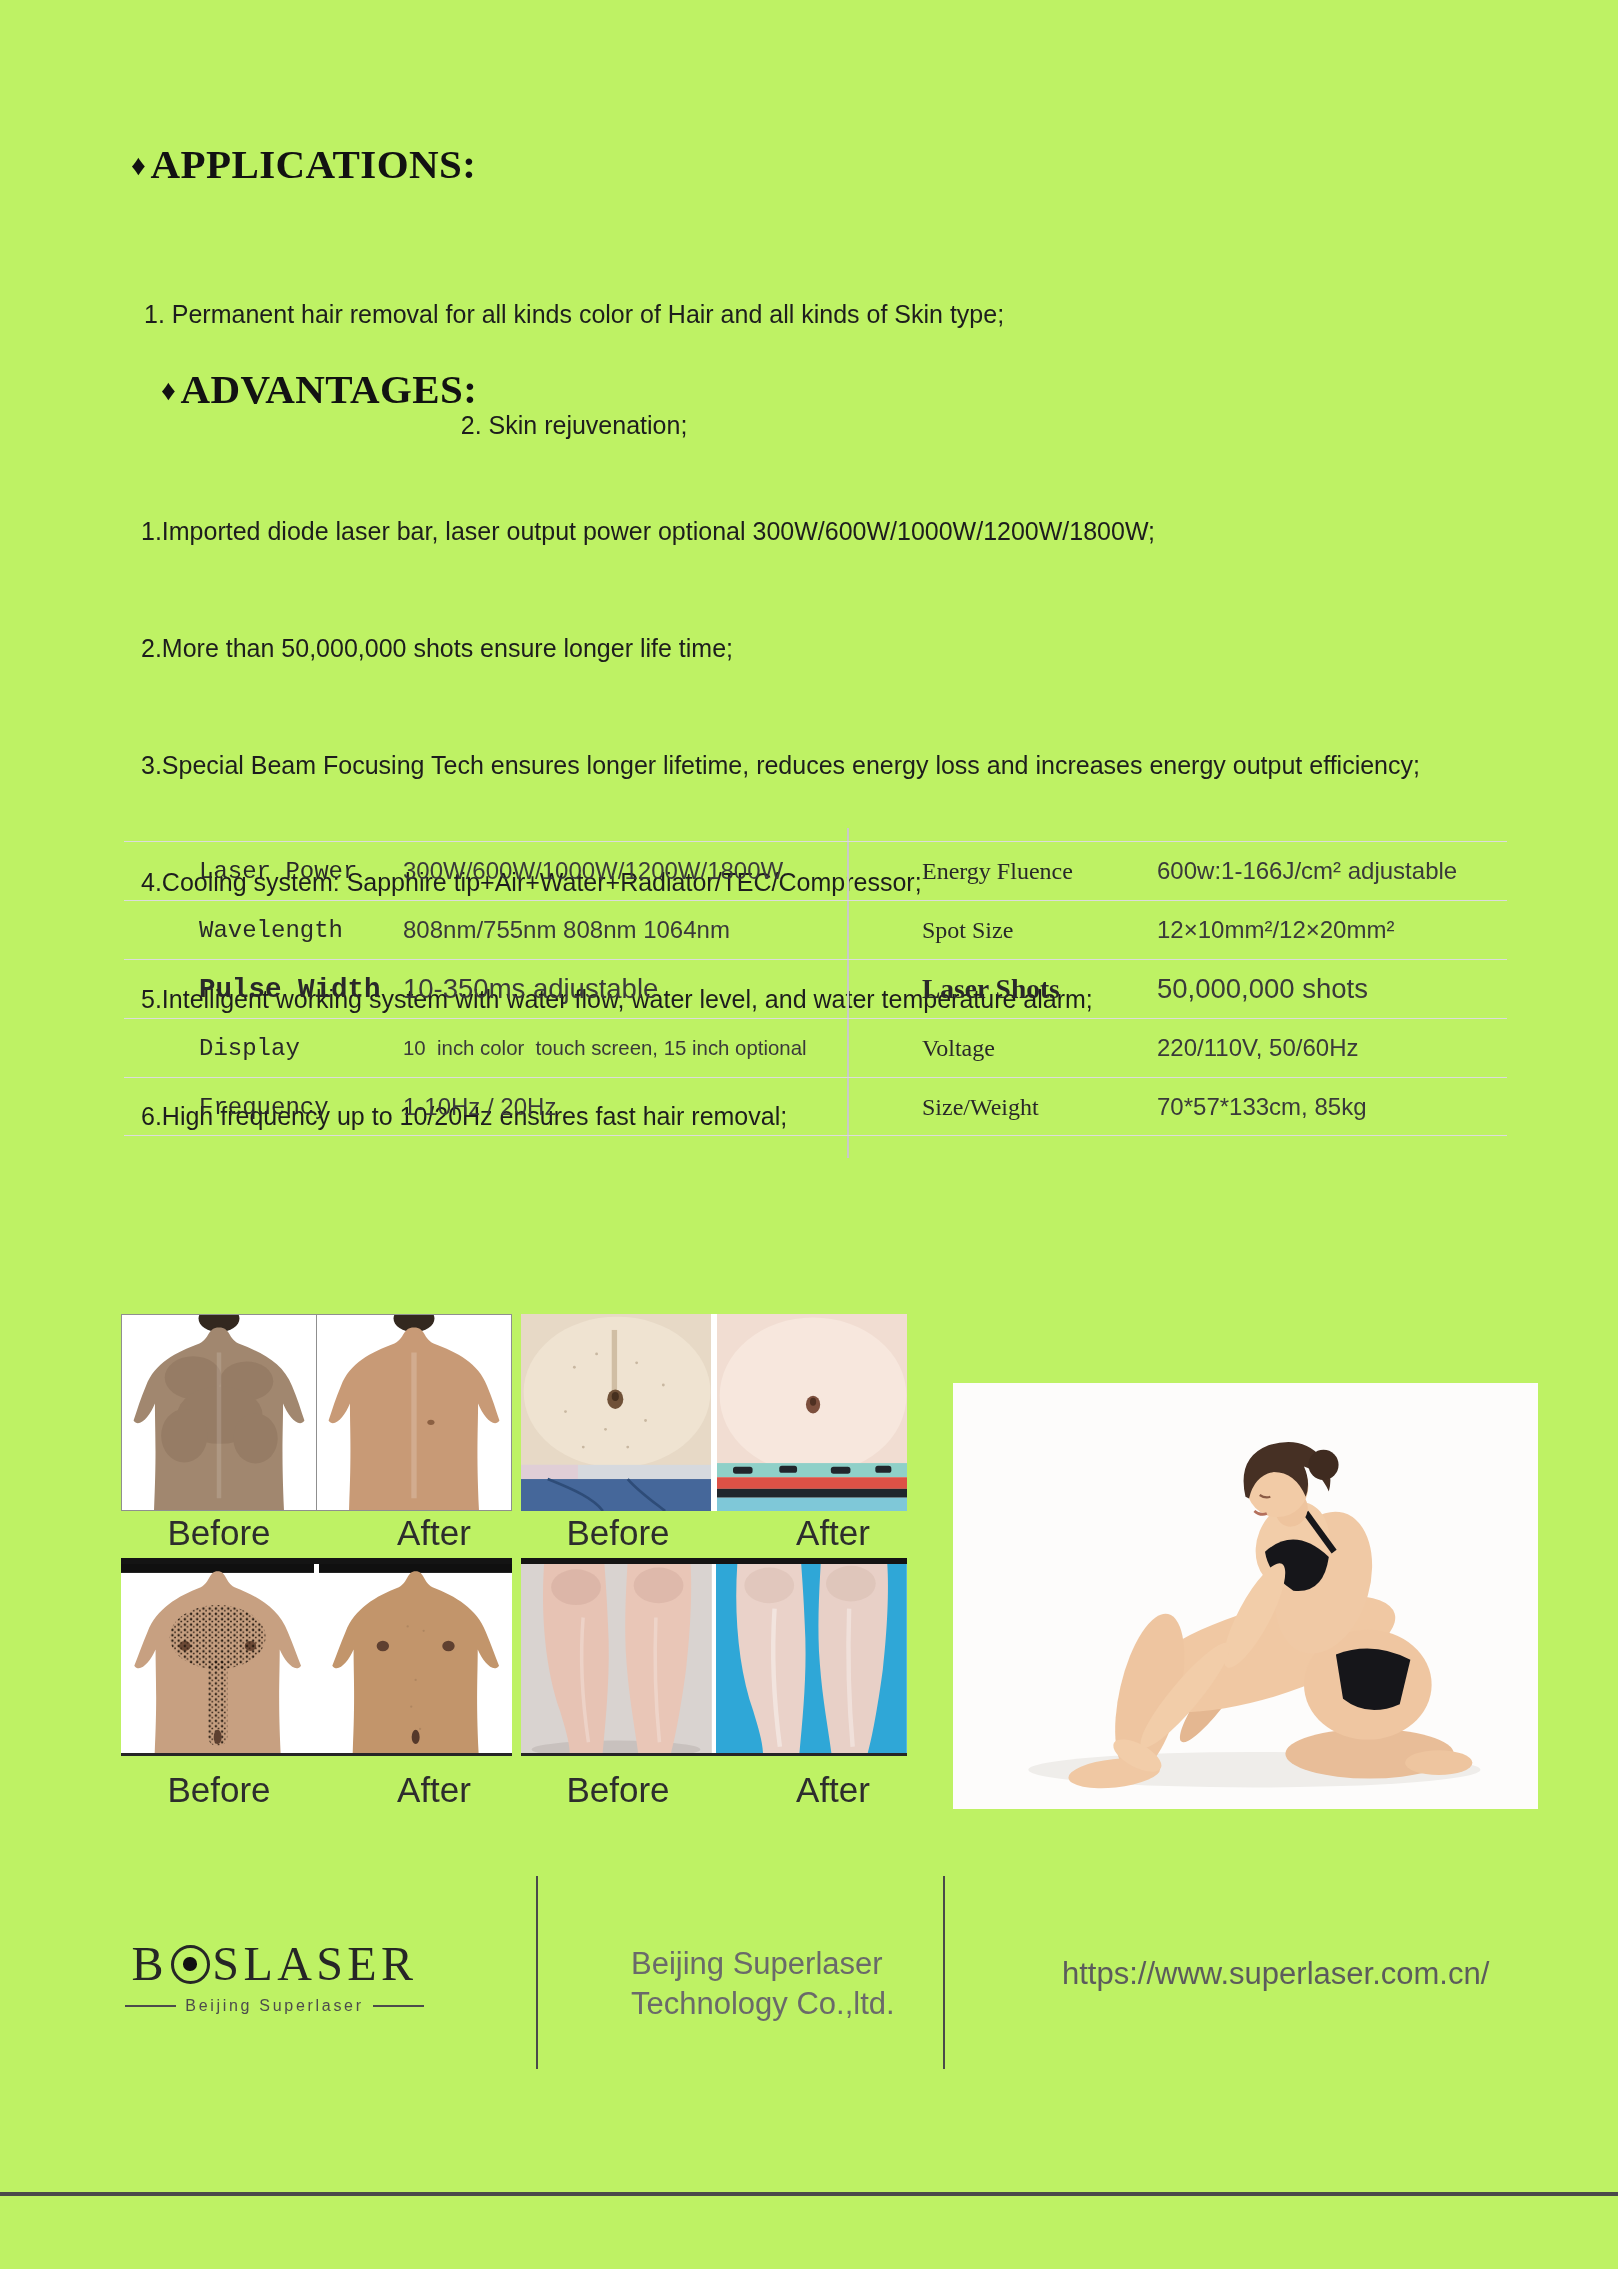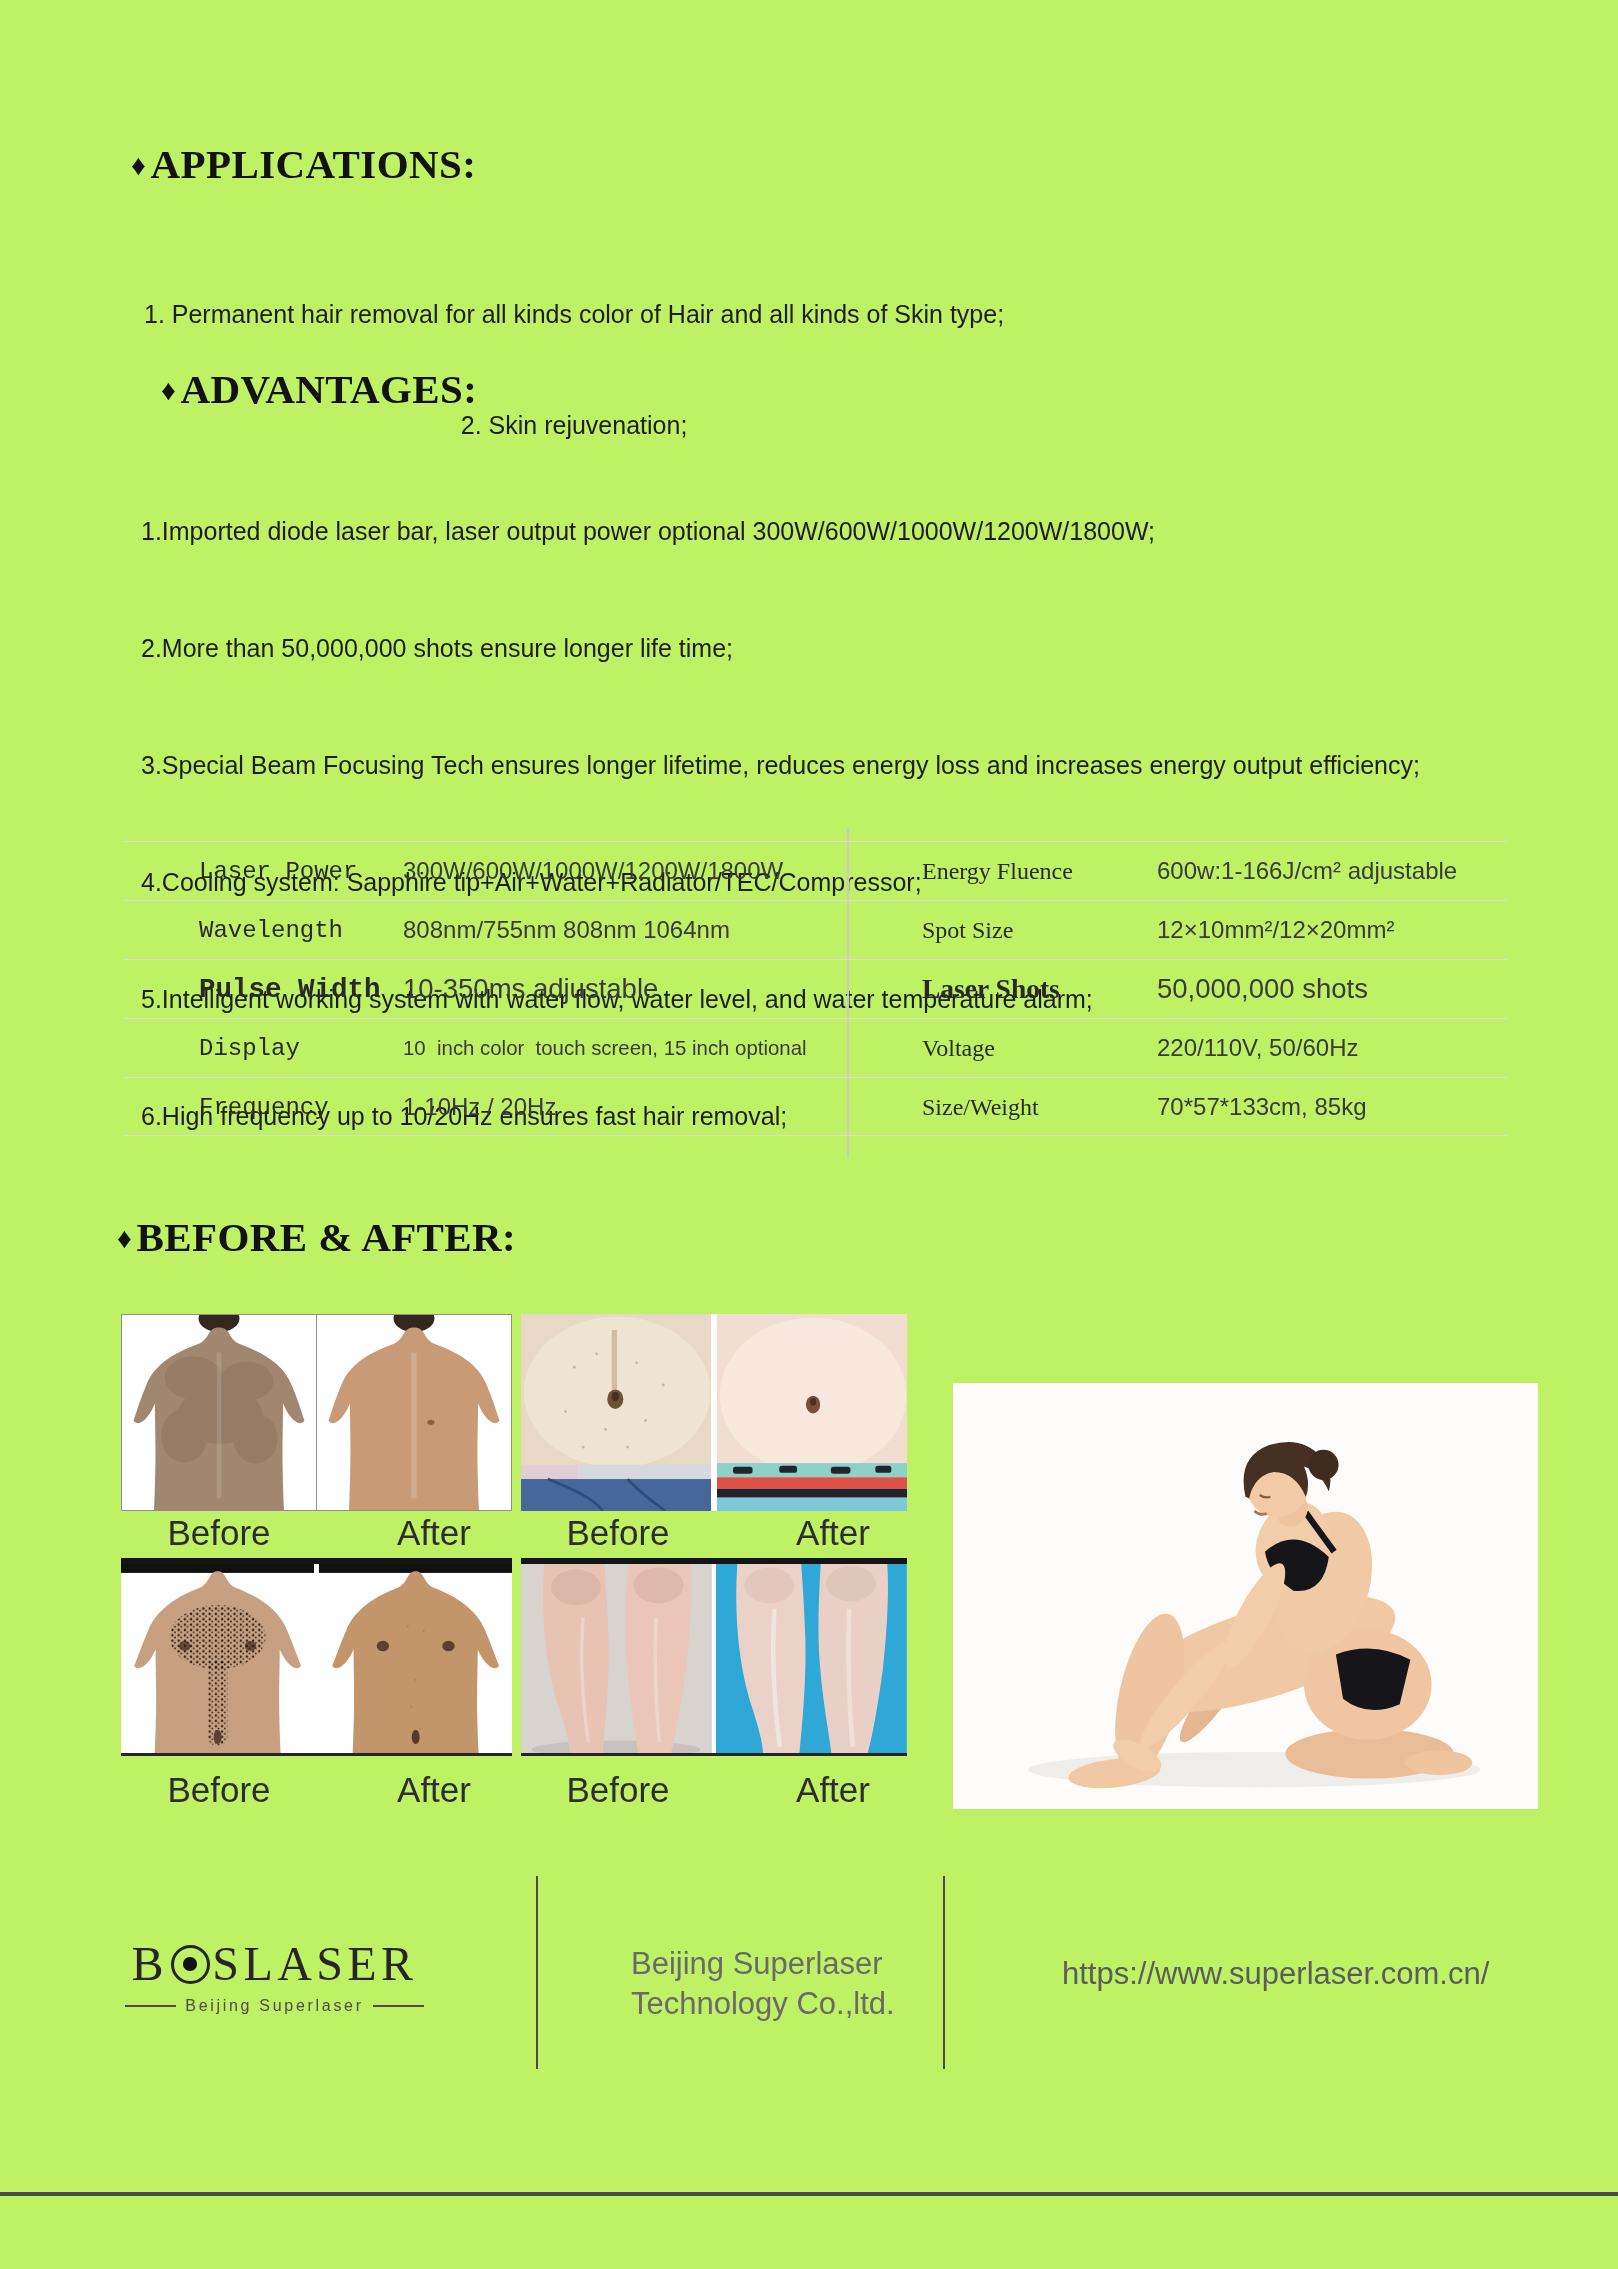--- a/index.html
+++ b/index.html
@@ -106,23 +106,20 @@
       <span class="spec-value sv2">220/110V, 50/60Hz</span>
     </div>
     <div class="spec-row">
       <span class="spec-label sl1">Frequency</span>
       <span class="spec-value sv1">1-10Hz / 20Hz</span>
       <span class="spec-label sl2">Size/Weight</span>
       <span class="spec-value sv2">70*57*133cm, 85kg</span>
     </div>
   </div>
 
-  <h2 class="heading abs" style="left:117px;top:1213px;">
-    <span class="diamond">♦</span><span>BEFORE &amp; AFTER:</span>
-  </h2>
 
   <div class="panel p1" style="left:121px;top:1314px;width:391px;height:197px;">
     <div class="half">
       <svg viewBox="0 0 218 218" preserveAspectRatio="none">
         <rect width="218" height="218" fill="#ffffff"></rect>
         <ellipse cx="109" cy="4" rx="23" ry="15" fill="#33281f"></ellipse>
         <path d="M109,14 C96,14 99,26 87,32 C60,42 37,54 27,79 C21,93 17,106 13,118 C19,127 31,114 37,99 C37,130 39,152 36,218 L182,218 C179,152 181,130 181,99 C187,114 199,127 205,118 C201,106 197,93 191,79 C181,54 158,42 131,32 C119,26 122,14 109,14 Z" fill="#a1876f"></path>
         <g fill="#6b523f" opacity=".20">
           <ellipse cx="80" cy="70" rx="32" ry="24"></ellipse>
             <ellipse cx="140" cy="74" rx="30" ry="22"></ellipse>

